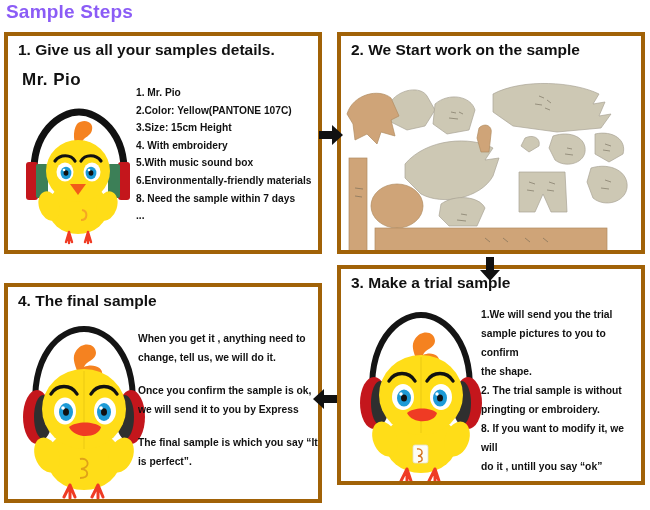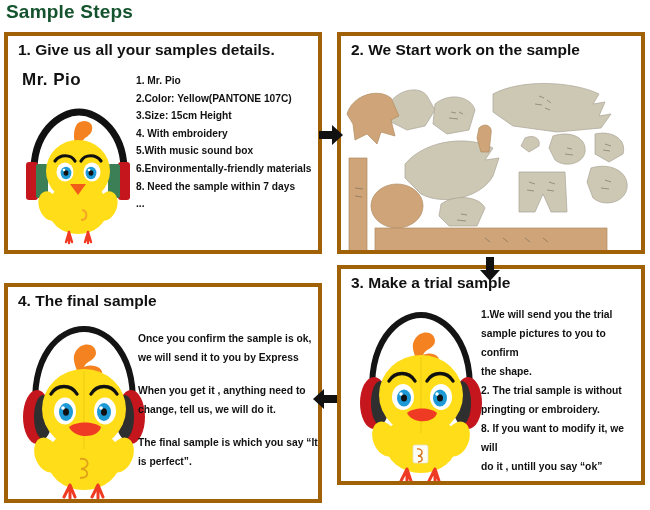--- a/index.html
+++ b/index.html
@@ -1,36 +1,36 @@
 <!DOCTYPE html>
 <html><head>
 <meta charset="utf-8">
 <style>
   html,body{margin:0;padding:0;background:#ffffff;}
   body{width:650px;height:510px;position:relative;overflow:hidden;
        font-family:"Liberation Sans","DejaVu Sans",sans-serif;color:#111;}
 
   #page-title{
     position:absolute;left:6px;top:1px;font-size:19px;font-weight:bold;
-    color:#14532d;letter-spacing:.2px;
+    color:#8b5cf6;letter-spacing:.2px;
   }
 
   .panel{position:absolute;background:#fff;border:4px solid #a16207;
          box-sizing:border-box;overflow:hidden;}
   .panel-title{position:absolute;left:10px;top:5px;font-size:15.5px;
                font-weight:bold;color:#111;white-space:nowrap;}
 
   
   #panel-1{left:4px;  top:32px;  width:318px; height:222px;}
   #panel-2{left:337px;top:32px;  width:308px; height:222px;}
   #panel-4{left:4px;  top:283px; width:318px; height:220px;}
   #panel-3{left:337px;top:265px; width:308px; height:220px;}
 
   
-  .spec-list{position:absolute;left:128px;top:36px;width:182px;}
+  .spec-list{position:absolute;left:128px;top:48px;width:182px;}
   .spec-list li{font-size:10.2px;line-height:17.6px;list-style:none;
                 white-space:nowrap;font-weight:600;}
   .spec-list ul{margin:0;padding:0;}
 
   .brand-name{position:absolute;left:14px;top:34px;font-size:17px;
               font-weight:bold;color:#111;letter-spacing:.5px;}
 
   
   .para-block{position:absolute;font-size:10.3px;font-weight:600;
               line-height:19px;}
@@ -245,22 +245,22 @@
       <path d="M33 77 C39 67 53 67 59 77" fill="none" stroke="#111" stroke-width="3.4" stroke-linecap="round"></path>
       <path d="M73 77 C79 67 93 67 99 77" fill="none" stroke="#111" stroke-width="3.4" stroke-linecap="round"></path>
       <path d="M51 110 C58 104 76 104 83 110 C81 121 57 123 51 110 Z" fill="#ef3b24"></path>
       <path d="M62 142 c9 -2 11 9 1 10 c8 0 9 9 -1 9" fill="none" stroke="#e0a218" stroke-width="1.8"></path>
       <path d="M52 168 L46 180 M52 168 L57 180 M52 168 L52 181" stroke="#ef3b24" stroke-width="3" fill="none" stroke-linecap="round"></path>
       <path d="M80 168 L74 180 M80 168 L85 180 M80 168 L80 181" stroke="#ef3b24" stroke-width="3" fill="none" stroke-linecap="round"></path>
     </svg>
   </div>
 
   <div class="para-block" id="p4-text">
+    <p>When you get it , anything need to change, tell us,  we will do it.</p>
     <p>Once  you confirm the sample is ok, we will send  it to you by Express</p>
-    <p>When you get it , anything need to change, tell us,  we will do it.</p>
     <p>The final sample is which you say “It is perfect”.</p>
   </div>
 </div>
 
 <div class="arrow" style="left:318px;top:124px;width:26px;height:22px;">
   <svg viewBox="0 0 26 22" width="26" height="22">
     <path d="M1 7 L14 7 L14 1 L25 11 L14 21 L14 15 L1 15 Z" fill="#111"></path>
   </svg>
 </div>
 

